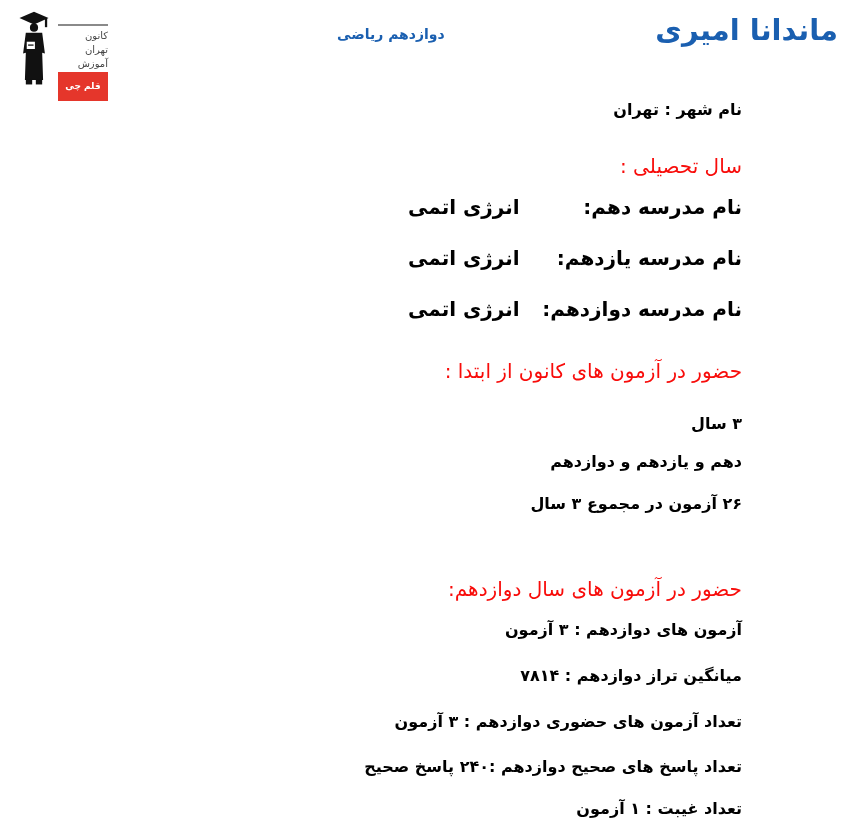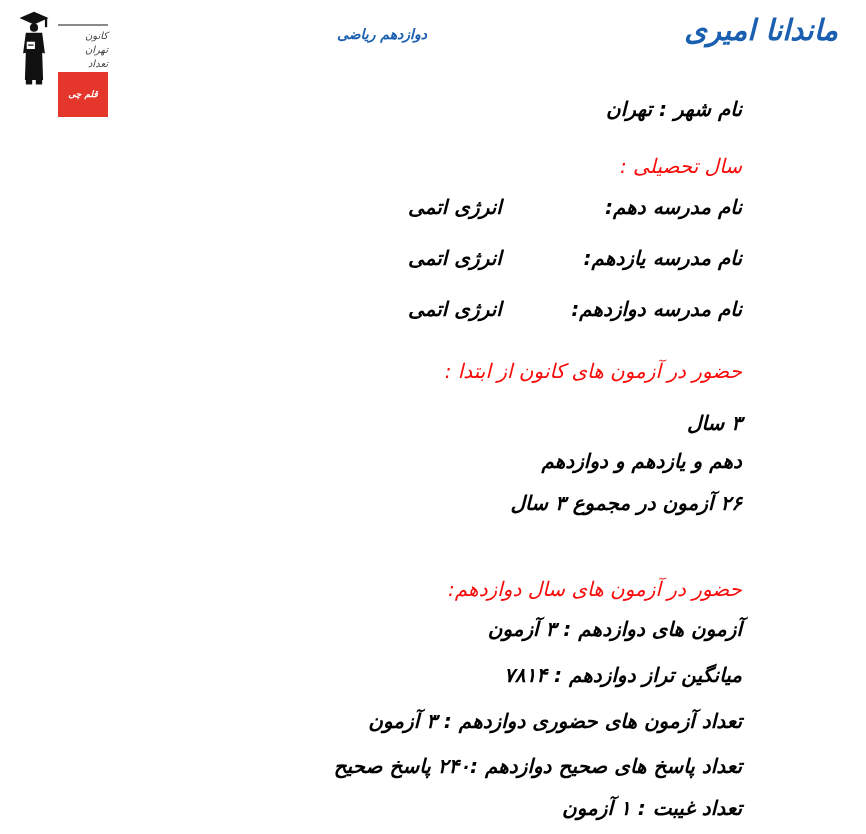--- a/index.html
+++ b/index.html
@@ -3,21 +3,20 @@
 <meta charset="utf-8">
 <style>
   html, body { margin: 0; padding: 0; background: #fff; }
   .page {
     position: relative;
     width: 858px;
     height: 834px;
     background: var(--background, #ffffff);
     font-family: "DejaVu Sans", sans-serif;
     overflow: hidden;
-    font-style: italic;
   }
 
   
   .student-name {
     position: absolute;
     top: 13px;
     right: 20px;
     direction: rtl;
     color: var(--blue, #1a5fb0);
     font-size: 29px;
@@ -63,31 +62,31 @@
   }
   .logo-badge {
     display: block;
     margin-top: 1px;
     background: var(--badge_red, #e5362b);
     color: #fff;
     font-weight: 700;
     font-size: 9px;
     line-height: 13px;
     text-align: center;
-    padding: 16px 2px;
+    padding: 8px 2px;
   }
 
   
   .line {
     position: absolute;
     right: 116px;
     direction: rtl;
     white-space: nowrap;
     color: var(--text, #000000);
-    font-size: 20px;
+    font-size: 16px;
     font-weight: 700;
     line-height: 27px;
   }
   .line.red {
     color: var(--red, #f80c0a);
     font-weight: 400;
     font-size: 20px;
   }
   .school-row {
     position: absolute;
@@ -115,21 +114,21 @@
       <circle cx="22" cy="18.5" r="4.5" fill="#111"></circle>
       <path d="M13 24 L31 24 L34 47 L31 46 L32 76 L12 76 L13 46 L10 47 Z" fill="#111"></path>
       <rect x="14" y="34" width="9" height="8" fill="#fff"></rect>
       <rect x="15.5" y="37" width="6" height="1.4" fill="#111"></rect>
       <rect x="13" y="76" width="7" height="5" fill="#111"></rect>
       <rect x="24" y="76" width="7" height="5" fill="#111"></rect>
     </svg>
     <div class="logo-text">
       <span>کانون</span>
       <span>تهران</span>
-      <span>تعداد</span>
+      <span>آموزش</span>
       <span class="logo-badge">قلم چی</span>
     </div>
   </div>
 
   <div class="grade-major">دوازدهم ریاضی</div>
   <div class="student-name">ماندانا امیری</div>
 
   <div class="line" style="top:96px">نام شهر : تهران</div>
   <div class="line red" style="top:153px">سال تحصیلی :</div>
 

